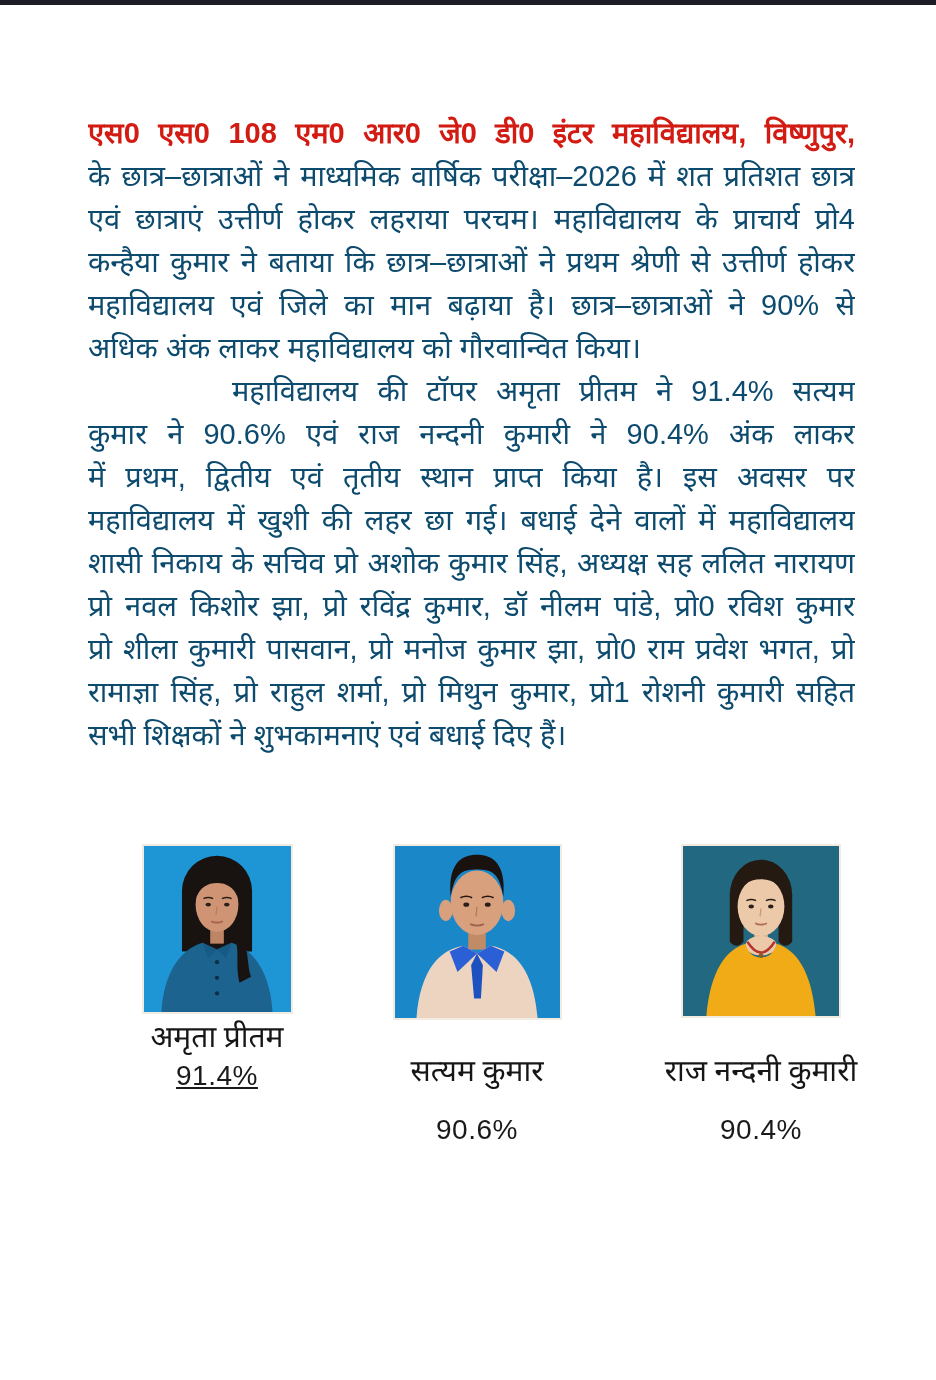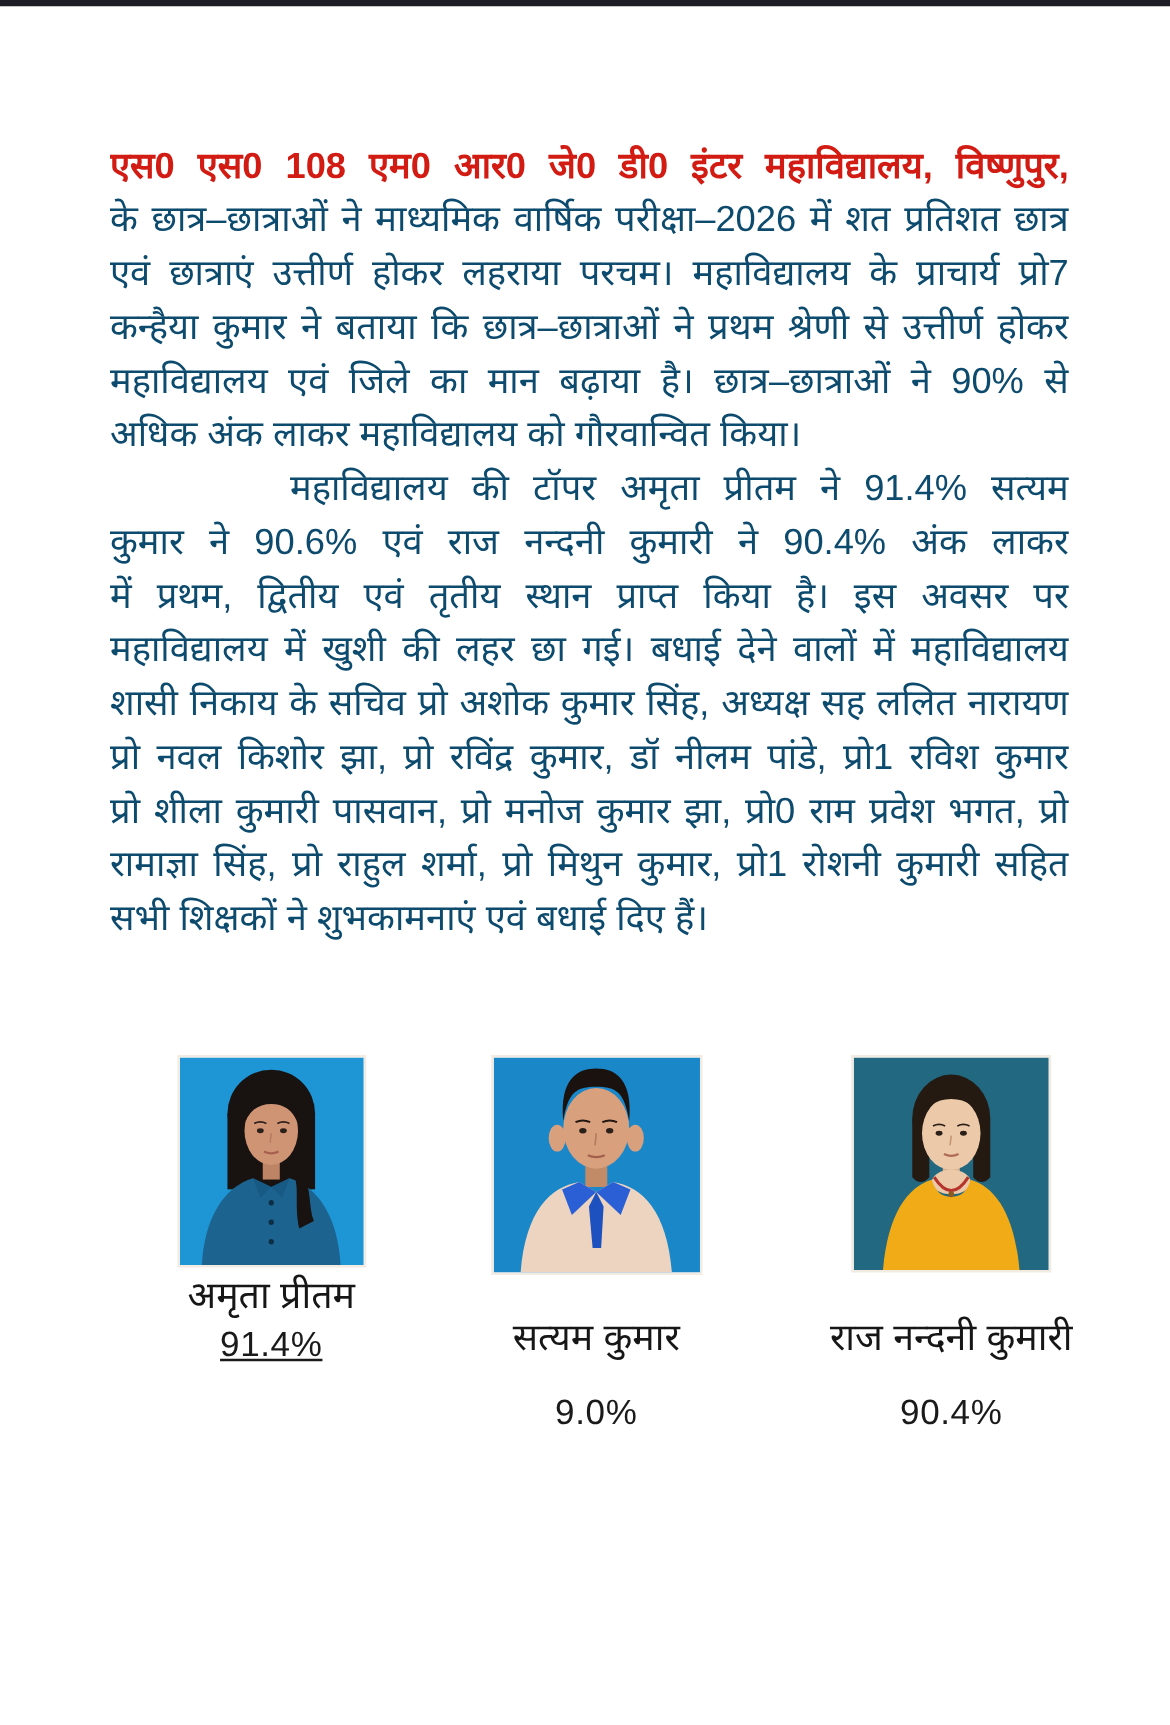--- a/index.html
+++ b/index.html
@@ -30,21 +30,21 @@
   .line.indent{padding-left:144px;width:623px;}
   .photo{
     position:absolute;display:block;
     border:2px solid #f1ebe2;box-sizing:border-box;
   }
   .s1 .photo{left:142px;top:844px;width:151px;height:170px;}
   .s2 .photo{left:393px;top:844px;width:169px;height:176px;}
   .s3 .photo{left:681px;top:844px;width:160px;height:174px;}
   .sname{
     position:absolute;font-size:30px;color:#161616;
-    width:240px;text-align:center;line-height:34px;
+    width:240px;text-align:center;line-height:34px;font-family:Liberation Serif, serif;
   }
   .spct{
     position:absolute;font-size:28px;color:#1a1a1a;
     width:240px;text-align:center;letter-spacing:0.5px;line-height:32px;
   }
   .s1 .sname{left:97px;top:1020px;}
   .s1 .spct{left:97px;top:1060px;text-decoration:underline;}
   .s2 .sname{left:357px;top:1054px;}
   .s2 .spct{left:357px;top:1114px;}
   .s3 .sname{left:641px;top:1054px;}
@@ -53,30 +53,30 @@
 </head>
 <body>
 
 <div class="page">
 
   <div class="top-bar"></div>
 
   <div class="article">
     <div class="line headline">एस0 एस0 108 एम0 आर0 जे0 डी0 इंटर महाविद्यालय, विष्णुपुर, बेगूसराय</div>
     <div class="line">के छात्र–छात्राओं ने माध्यमिक वार्षिक परीक्षा–2026 में शत प्रतिशत छात्र</div>
-    <div class="line">एवं छात्राएं उत्तीर्ण होकर लहराया परचम। महाविद्यालय के प्राचार्य प्रो7</div>
+    <div class="line">एवं छात्राएं उत्तीर्ण होकर लहराया परचम। महाविद्यालय के प्राचार्य प्रो4</div>
     <div class="line">कन्हैया कुमार ने बताया कि छात्र–छात्राओं ने प्रथम श्रेणी से उत्तीर्ण होकर</div>
     <div class="line">महाविद्यालय एवं जिले का मान बढ़ाया है। छात्र–छात्राओं ने 90% से</div>
     <div class="line last">अधिक अंक लाकर महाविद्यालय को गौरवान्वित किया।</div>
     <div class="line indent">महाविद्यालय की टॉपर अमृता प्रीतम ने 91.4% सत्यम</div>
     <div class="line">कुमार ने 90.6% एवं राज नन्दनी कुमारी ने 90.4% अंक लाकर महाविद्यालय</div>
     <div class="line">में प्रथम, द्वितीय एवं तृतीय स्थान प्राप्त किया है। इस अवसर पर</div>
     <div class="line">महाविद्यालय में खुशी की लहर छा गई। बधाई देने वालों में महाविद्यालय</div>
     <div class="line">शासी निकाय के सचिव प्रो अशोक कुमार सिंह, अध्यक्ष सह ललित नारायण</div>
-    <div class="line">प्रो नवल किशोर झा, प्रो रविंद्र कुमार, डॉ नीलम पांडे, प्रो1 रविश कुमार</div>
+    <div class="line">प्रो नवल किशोर झा, प्रो रविंद्र कुमार, डॉ नीलम पांडे, प्रो0 रविश कुमार</div>
     <div class="line">प्रो शीला कुमारी पासवान, प्रो मनोज कुमार झा, प्रो0 राम प्रवेश भगत, प्रो</div>
     <div class="line">रामाज्ञा सिंह, प्रो राहुल शर्मा, प्रो मिथुन कुमार, प्रो1 रोशनी कुमारी सहित</div>
     <div class="line last">सभी शिक्षकों ने शुभकामनाएं एवं बधाई दिए हैं।</div>
   </div>
 
   <section>
 
     <figure class="student s1" style="margin:0;">
       <svg class="photo" viewBox="0 0 151 170" preserveAspectRatio="none">
         <rect x="0" y="0" width="151" height="170" fill="#1e96d5"></rect>
@@ -119,21 +119,21 @@
         <path d="M89,53 Q95,50 101,53" stroke="#231811" stroke-width="1.6" fill="none"></path>
         <path d="M84,62 L83,72" stroke="#b27e5f" stroke-width="1.4" fill="none"></path>
         <path d="M77,80 Q84,83 91,80" stroke="#a0604c" stroke-width="1.8" fill="none"></path>
         <path d="M22,176 C26,126 46,106 70,102 L84,110 L98,102 C122,106 142,126 146,176 Z" fill="#ecd4c1"></path>
         <path d="M70,102 L84,110 L64,129 L56,108 Z" fill="#2a5fd6"></path>
         <path d="M98,102 L84,110 L104,129 L112,108 Z" fill="#2a5fd6"></path>
         <path d="M84,110 L78,122 L81,156 L88,156 L90,122 Z" fill="#1e51c0"></path>
       </svg>
       <figcaption>
         <div class="sname">सत्यम कुमार</div>
-        <div class="spct">9.0%</div>
+        <div class="spct">90.6%</div>
       </figcaption>
     </figure>
 
     <figure class="student s3" style="margin:0;">
       <svg class="photo" viewBox="0 0 160 174" preserveAspectRatio="none">
         <rect x="0" y="0" width="160" height="174" fill="#226880"></rect>
         <ellipse cx="80" cy="50" rx="32" ry="36" fill="#241a12"></ellipse>
         <path d="M48,50 L48,98 Q55,106 62,98 L62,58 Z" fill="#241a12"></path>
         <path d="M112,50 L112,98 Q105,106 98,98 L98,58 Z" fill="#241a12"></path>
         <rect x="73" y="82" width="14" height="20" fill="#dcb28e"></rect>

